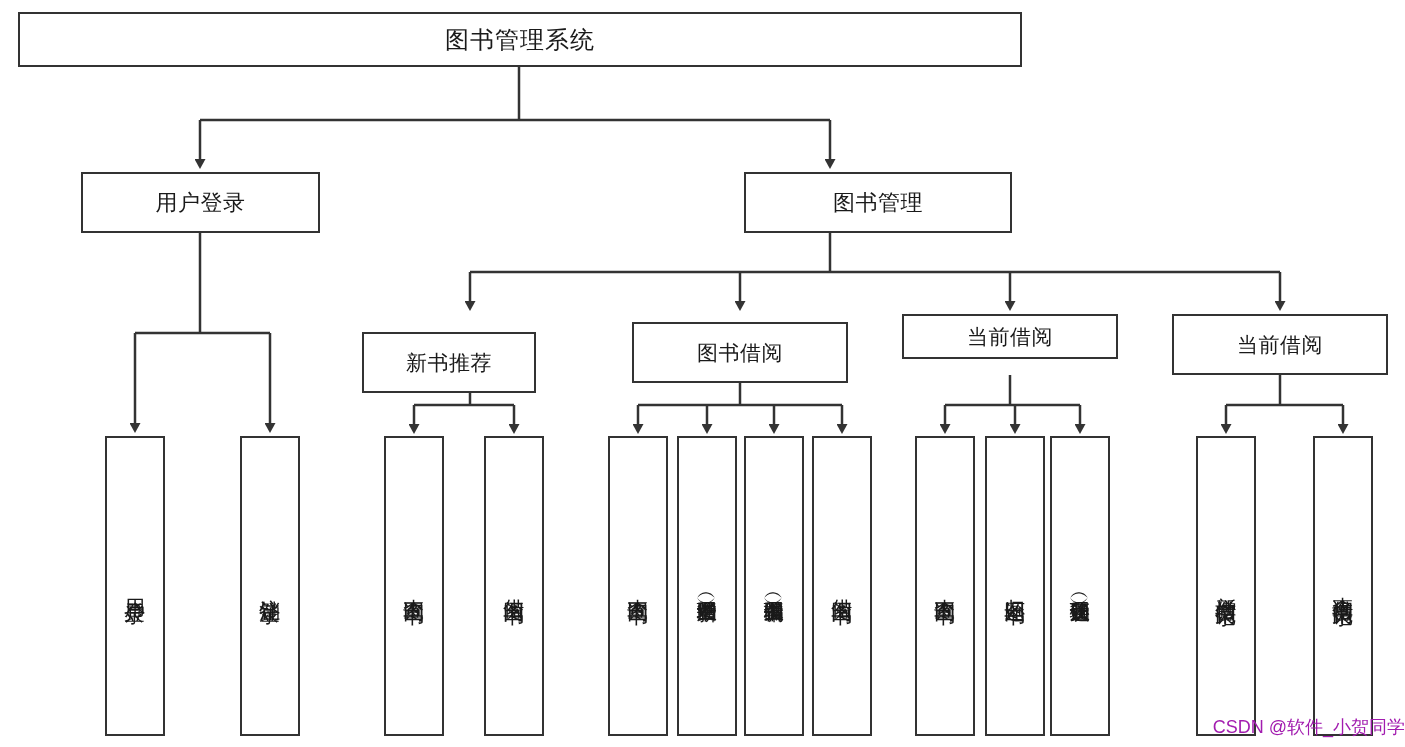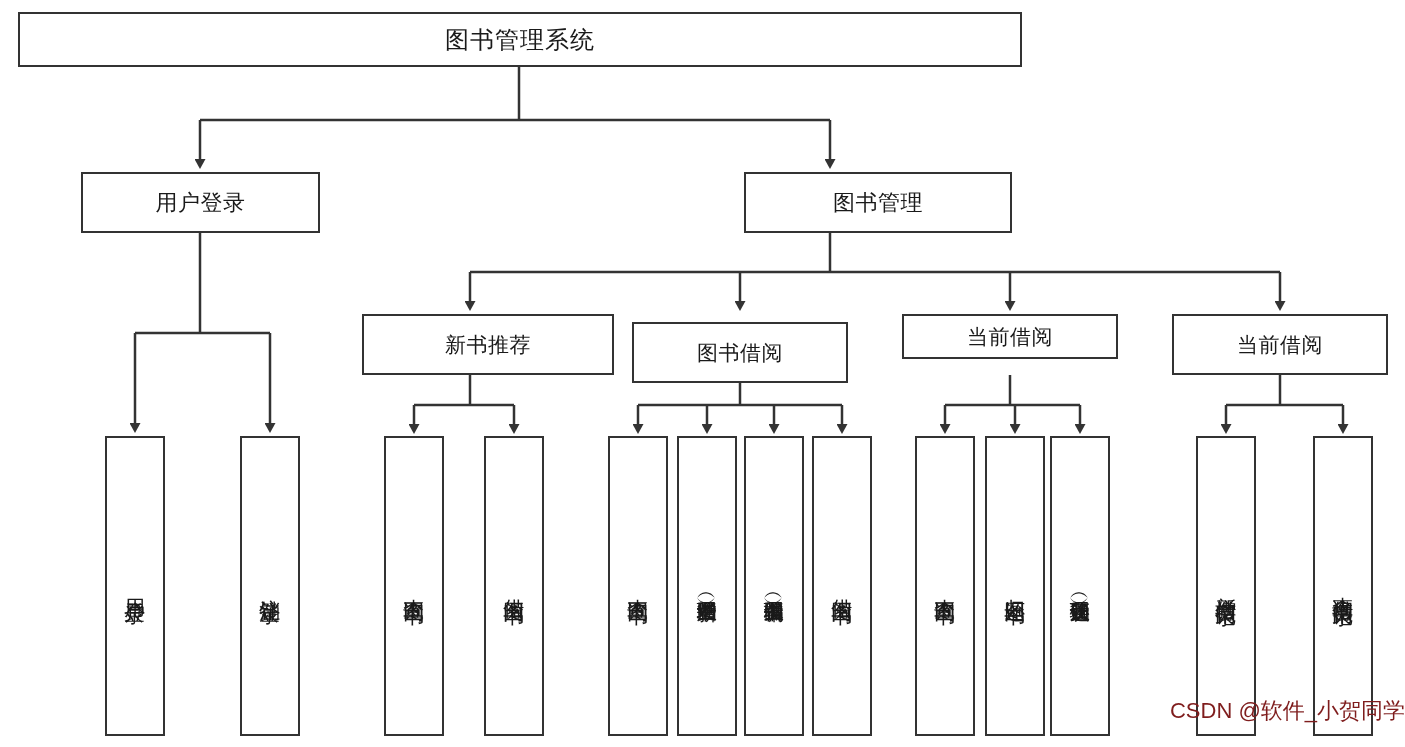--- a/index.html
+++ b/index.html
@@ -64,23 +64,23 @@
     position: absolute;
     left: 0;
     top: 0;
     width: 1405px;
     height: 747px;
     pointer-events: none;
   }
   .watermark {
     position: absolute;
     right: 8px;
-    bottom: 21px;
-    font-size: 22px;
-    color: #7f1d1d;
+    bottom: 8px;
+    font-size: 18px;
+    color: #a21caf;
     white-space: nowrap;
   }
 </style>
 </head>
 <body>
 
 <div id="canvas">
 
   <svg class="edges" viewBox="0 0 1405 747" xmlns="http://www.w3.org/2000/svg">
     <defs>
@@ -136,21 +136,21 @@
     <span class="node-label">图书管理系统</span>
   </div>
 
   <div class="node lvl2" style="left:81px; top:172px; width:239px; height:61px;">
     <span class="node-label">用户登录</span>
   </div>
   <div class="node lvl2" style="left:744px; top:172px; width:268px; height:61px;">
     <span class="node-label">图书管理</span>
   </div>
 
-  <div class="node lvl3" style="left:362px; top:314px; width:252px; height:61px;">
+  <div class="node lvl3" style="left:362px; top:332px; width:174px; height:61px;">
     <span class="node-label">新书推荐</span>
   </div>
   <div class="node lvl3" style="left:632px; top:322px; width:216px; height:61px;">
     <span class="node-label">图书借阅</span>
   </div>
   <div class="node lvl3" style="left:902px; top:314px; width:216px; height:45px;">
     <span class="node-label">当前借阅</span>
   </div>
   <div class="node lvl3" style="left:1172px; top:314px; width:216px; height:61px;">
     <span class="node-label">当前借阅</span>

